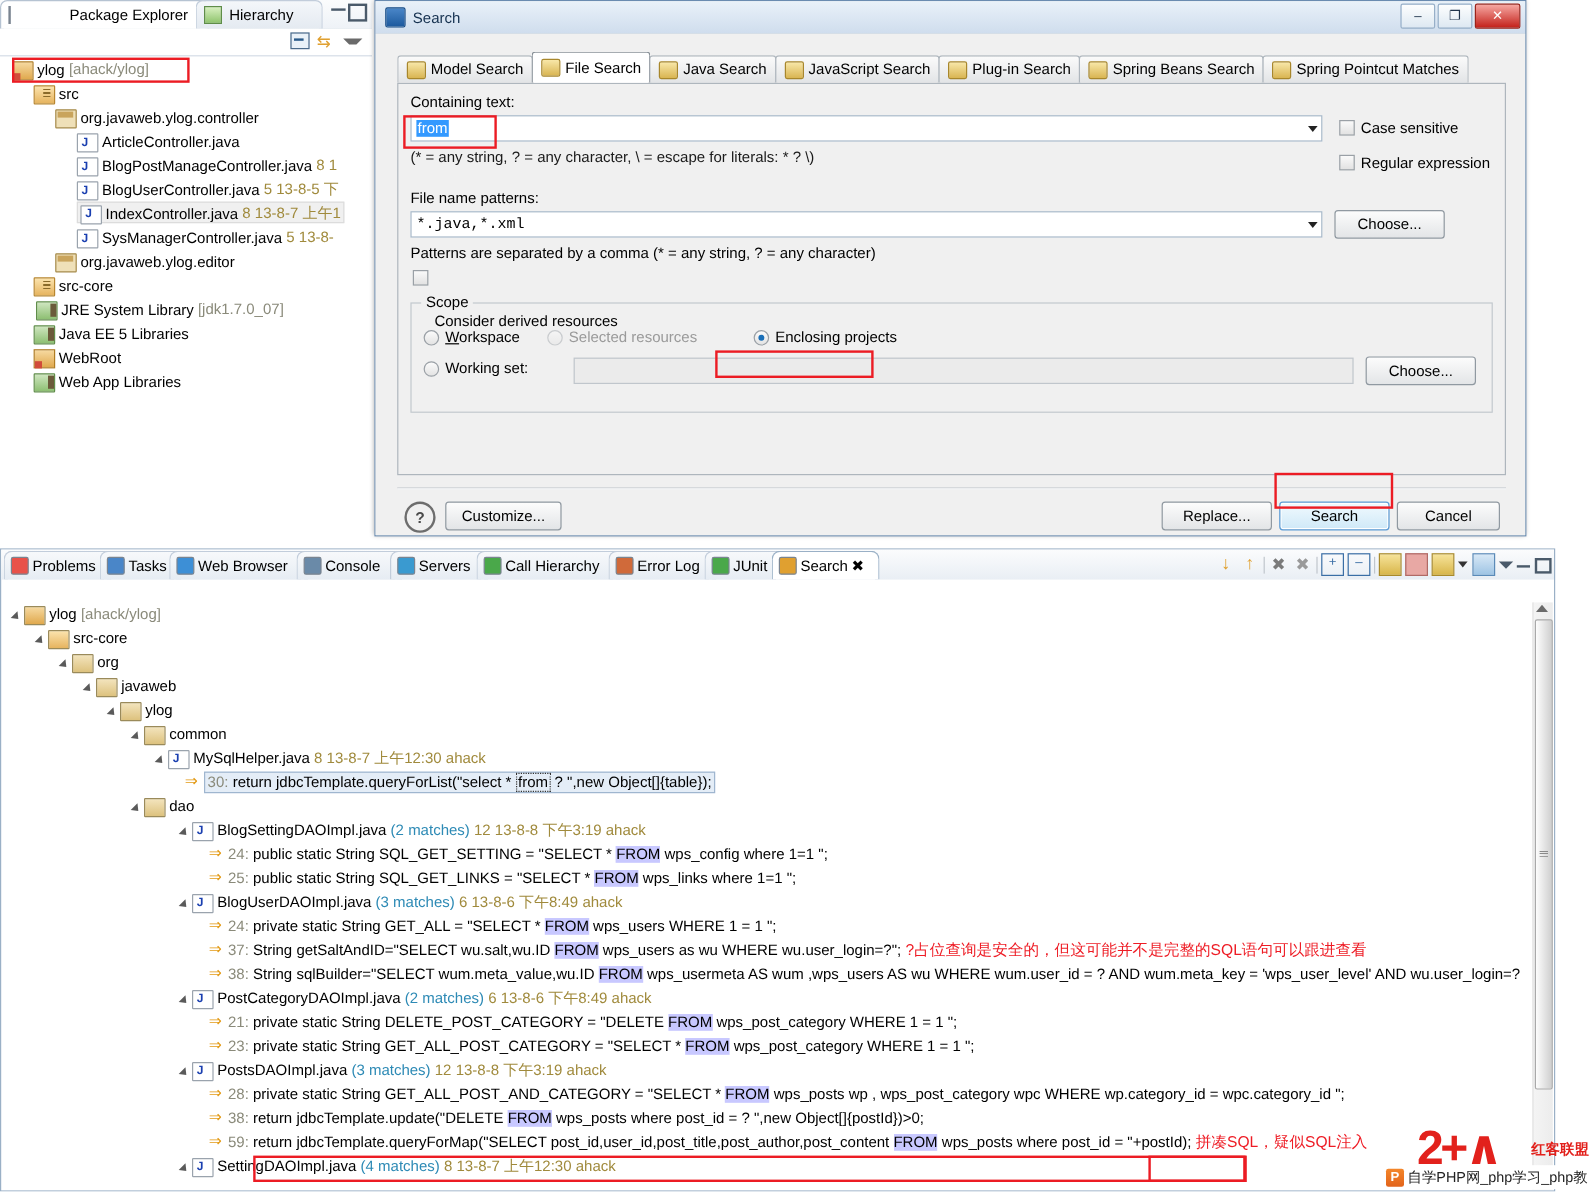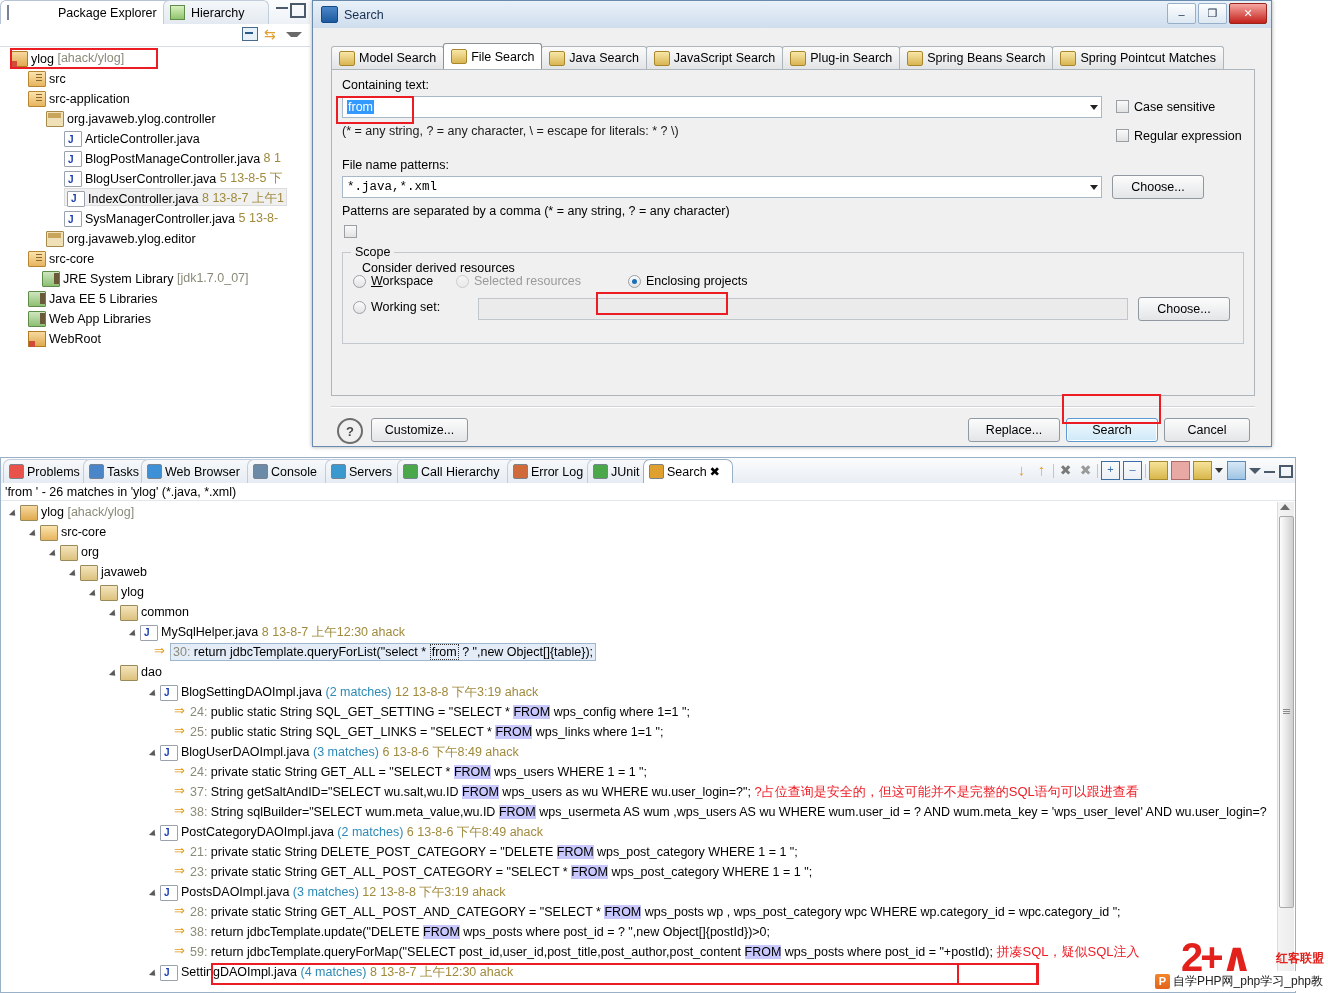--- a/index.html
+++ b/index.html
@@ -161,33 +161,32 @@
     </div>
     <div class="pe-tool" style="right:8px;">
       <div style="margin-top:5px;border-left:5px solid transparent;border-right:5px solid transparent;border-top:5px solid #6a6a6a;"></div>
     </div>
   </div>
 
   <div class="tree">
 
   <div class="trow"><span style="margin-left: 10px;"><span class="ic ic-pkgproj"></span><span class="lbl">ylog</span><span class="dim"> [ahack/ylog]</span></span></div>
       <div class="trow"><span style="margin-left: 28px;"><span class="ic ic-srcfolder"></span><span class="lbl">src</span></span></div>
-      <div class="trow"><span style="margin-left: 28px;"><span class="ic ic-srcfolder"></span><span class="lbl">src-application</span></span></div>
       <div class="trow"><span style="margin-left: 46px;"><span class="ic ic-pkg"></span><span class="lbl">org.javaweb.ylog.controller</span></span></div>
       <div class="trow"><span style="margin-left: 64px;"><span class="ic ic-java"></span><span class="lbl">ArticleController.java</span></span></div>
       <div class="trow"><span style="margin-left: 64px;"><span class="ic ic-java"></span><span class="lbl">BlogPostManageController.java</span><span class="num"> 8</span><span class="num">  1</span></span></div>
       <div class="trow"><span style="margin-left: 64px;"><span class="ic ic-java"></span><span class="lbl">BlogUserController.java</span><span class="num"> 5</span><span class="num">  13-8-5 下</span></span></div>
       <div class="trow"><span class="sel-row" style="margin-left: 64px;"><span class="ic ic-java"></span><span class="lbl">IndexController.java</span><span class="num"> 8</span><span class="num">  13-8-7 上午1</span></span></div>
       <div class="trow"><span style="margin-left: 64px; text-align: center;"><span class="ic ic-java"></span><span class="lbl">SysManagerController.java</span><span class="num"> 5</span><span class="num">  13-8-</span></span></div>
       <div class="trow"><span style="margin-left: 46px;"><span class="ic ic-pkg"></span><span class="lbl">org.javaweb.ylog.editor</span></span></div>
       <div class="trow"><span style="margin-left: 28px;"><span class="ic ic-srcfolder"></span><span class="lbl">src-core</span></span></div>
-      <div class="trow"><span style="margin-left: 42px;"><span class="ic ic-lib"></span><span class="lbl">JRE System Library</span><span class="dim"> [jdk1.7.0_07]</span></span></div>
+      <div class="trow"><span style="margin-left: 30px;"><span class="ic ic-lib"></span><span class="lbl">JRE System Library</span><span class="dim"> [jdk1.7.0_07]</span></span></div>
       <div class="trow"><span style="margin-left: 28px;"><span class="ic ic-lib"></span><span class="lbl">Java EE 5 Libraries</span></span></div>
+      <div class="trow"><span style="margin-left: 28px;"><span class="ic ic-webroot"></span><span class="lbl">WebRoot</span></span></div>
       <div class="trow"><span style="margin-left: 28px;"><span class="ic ic-lib"></span><span class="lbl">Web App Libraries</span></span></div>
-      <div class="trow"><span style="margin-left: 28px;"><span class="ic ic-webroot"></span><span class="lbl">WebRoot</span></span></div>
     </div>
 </div>
 
 <div class="redbox" style="left:10px;top:48px;width:148px;height:21px;"></div>
 
 <div id="search-dialog">
   <div class="dlg-title">
     <span style="display:inline-block;width:15px;height:15px;background:linear-gradient(#4a86c8,#1d5a9e);
                  border:1px solid #134a86;border-radius:2px;"></span>
     <span class="t">Search</span>
@@ -358,21 +357,20 @@
         <span style="position:absolute;left:0;top:6px;border-left:6px solid transparent;border-right:6px solid transparent;border-top:6px solid #4a5a6a;"></span>
       </span>
     <span class="tb-ic" style="width:12px;">
         <span style="position:absolute;left:0;top:9px;width:11px;height:2px;background:#4a5a6a;"></span>
       </span>
     <span class="tb-ic" style="width:12px;">
         <span style="position:absolute;left:0;top:3px;width:10px;height:9px;border:2px solid #4a5a6a;"></span>
       </span>
   </div>
 
-  <div class="sv-status">'from ' - 26 matches in 'ylog' (*.java, *.xml)</div>
 
   <div class="sv-tree">
       <div class="rrow"><span style="margin-left: 8px;"><span class="arr open"></span><span class="ic" style="background: linear-gradient(rgb(246, 217, 160), rgb(224, 169, 78)); border: 1px solid rgb(154, 138, 90); border-radius: 1px;"></span><span>ylog</span><span class="dim"> [ahack/ylog]</span></span></div>
       <div class="rrow"><span style="margin-left: 28px;"><span class="arr open"></span><span class="ic" style="background: linear-gradient(rgb(251, 227, 173), rgb(230, 180, 95)); border: 1px solid rgb(154, 138, 90); border-radius: 1px;"></span><span>src-core</span></span></div>
       <div class="rrow"><span style="margin-left: 48px;"><span class="arr open"></span><span class="ic" style="background: linear-gradient(rgb(243, 228, 189), rgb(221, 194, 126)); border: 1px solid rgb(154, 138, 90); border-radius: 1px;"></span><span>org</span></span></div>
       <div class="rrow"><span style="margin-left: 68px;"><span class="arr open"></span><span class="ic" style="background: linear-gradient(rgb(243, 228, 189), rgb(221, 194, 126)); border: 1px solid rgb(154, 138, 90); border-radius: 1px;"></span><span>javaweb</span></span></div>
       <div class="rrow"><span style="margin-left: 88px;"><span class="arr open"></span><span class="ic" style="background: linear-gradient(rgb(243, 228, 189), rgb(221, 194, 126)); border: 1px solid rgb(154, 138, 90); border-radius: 1px;"></span><span>ylog</span></span></div>
       <div class="rrow"><span style="margin-left: 108px;"><span class="arr open"></span><span class="ic" style="background: linear-gradient(rgb(243, 228, 189), rgb(221, 194, 126)); border: 1px solid rgb(154, 138, 90); border-radius: 1px;"></span><span>common</span></span></div>
       <div class="rrow"><span style="margin-left: 128px;"><span class="arr open"></span><span class="ic" style="background: rgb(255, 255, 255); border: 1px solid rgb(154, 163, 173); border-radius: 1px;"><span style="position: absolute; left: 3px; top: -3px; font-size: 10px; color: rgb(26, 63, 176); font-weight: bold;">J</span></span><span>MySqlHelper.java</span><span class="num"> 8</span><span class="num">  13-8-7 上午12:30</span><span class="num">  ahack</span></span></div>
       <div class="rrow"><span style="margin-left: 152px;"><span class="arrow-ic"></span><span class="sel-match"><span class="lineno">30: </span><span>return jdbcTemplate.queryForList("select * </span><span class="dotted">from</span><span> ? ",new Object[]{table});</span></span></span></div>

